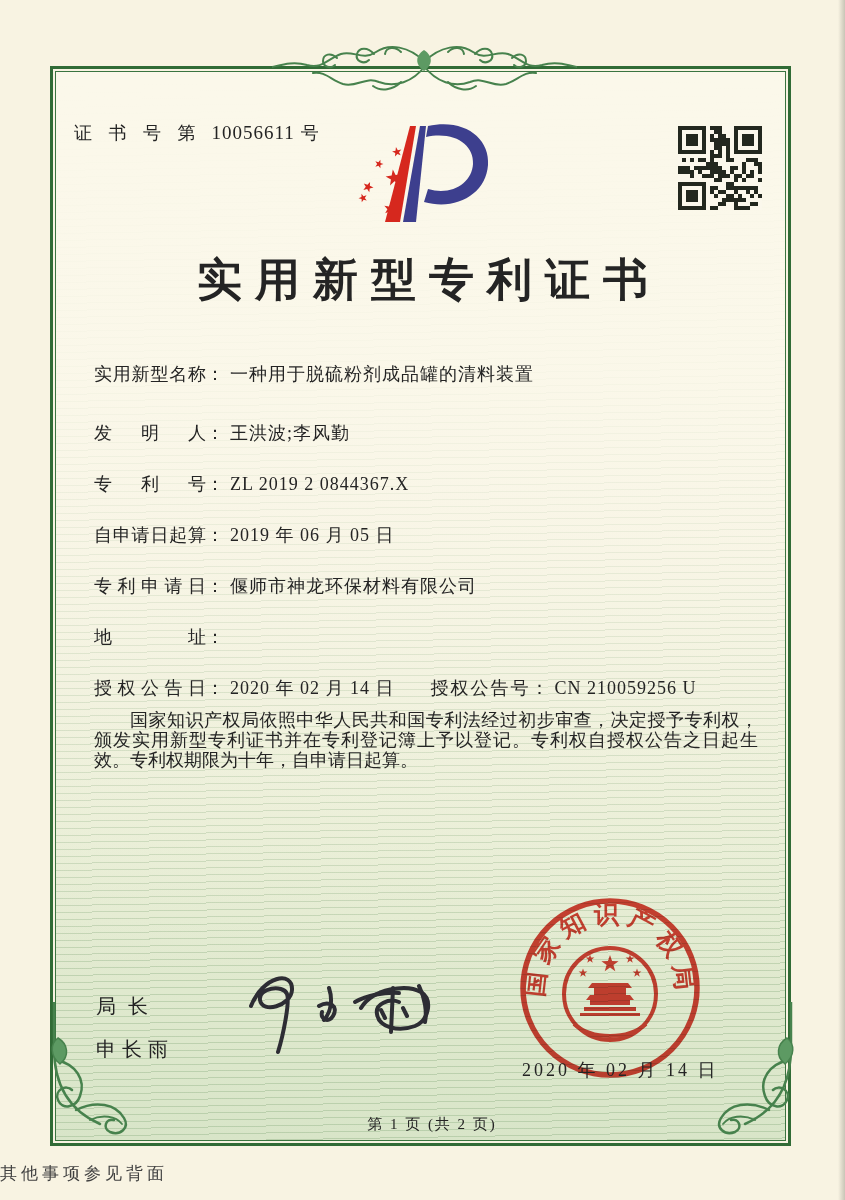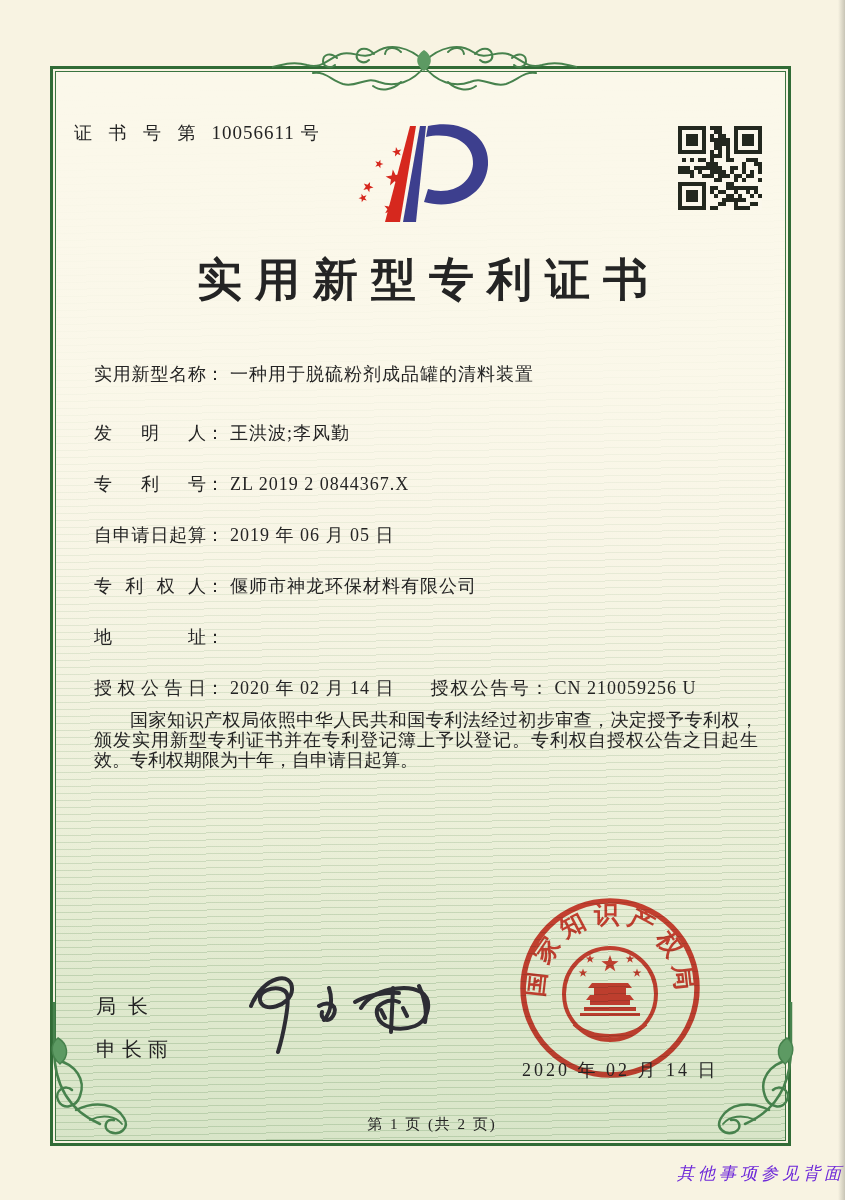--- a/index.html
+++ b/index.html
@@ -32,21 +32,21 @@
   .body-text{left:94px;top:710px;width:664px;font-size:18px;line-height:20px;
              text-align:justify;z-index:3;}
   .body-text p{margin:0;text-indent:2em;}
   .commissioner{left:96px;top:993px;font-size:20px;z-index:3;}
   .comm-title{letter-spacing:12px;}
   .comm-name{margin-top:16px;letter-spacing:6px;}
   .signature{left:233px;top:960px;z-index:4;}
   .seal-wrap{left:512px;top:896px;z-index:4;mix-blend-mode:multiply;opacity:.95;}
   .seal-date{left:522px;top:1058px;font-size:18px;letter-spacing:3px;z-index:5;}
   .page-no{left:0;right:0;top:1115px;text-align:center;font-size:15px;letter-spacing:2px;z-index:3;padding-left:19px;}
-  .back-note{left:0;right:0;top:1162px;text-align:right;font-size:17px;letter-spacing:4px;color:#6d28d9;font-style:italic;}
+  .back-note{left:0;right:0;top:1162px;text-align:left;font-size:17px;letter-spacing:4px;color:#404040;}
   .ornament-top{left:272px;top:38px;z-index:2;}
   .flourish-bl{left:44px;top:1002px;z-index:2;}
   .flourish-br{right:44px;top:1002px;z-index:2;transform:scaleX(-1);}
   .qr{left:678px;top:126px;z-index:3;}
   .logo{left:352px;top:118px;z-index:3;}
 </style>
 </head>
 <body>
 
 <svg width="0" height="0" style="position:absolute" aria-hidden="true">
@@ -364,21 +364,21 @@
       <span class="flabel">专利号</span>
         <span class="fcolon">：</span>
         <span class="fvalue">ZL 2019 2 0844367.X</span>
     </div>
     <div class="frow">
       <span class="flabel">自申请日起算</span>
         <span class="fcolon">：</span>
         <span class="fvalue">2019 年 06 月 05 日</span>
     </div>
     <div class="frow">
-      <span class="flabel">专利权人</span>
+      <span class="flabel">专利申请日</span>
         <span class="fcolon">：</span>
         <span class="fvalue">偃师市神龙环保材料有限公司</span>
     </div>
     <div class="frow">
       <span class="flabel">地址</span>
         <span class="fcolon">：</span>
     </div>
     <div class="frow">
       <span class="flabel">授权公告日</span>
         <span class="fcolon">：</span>

